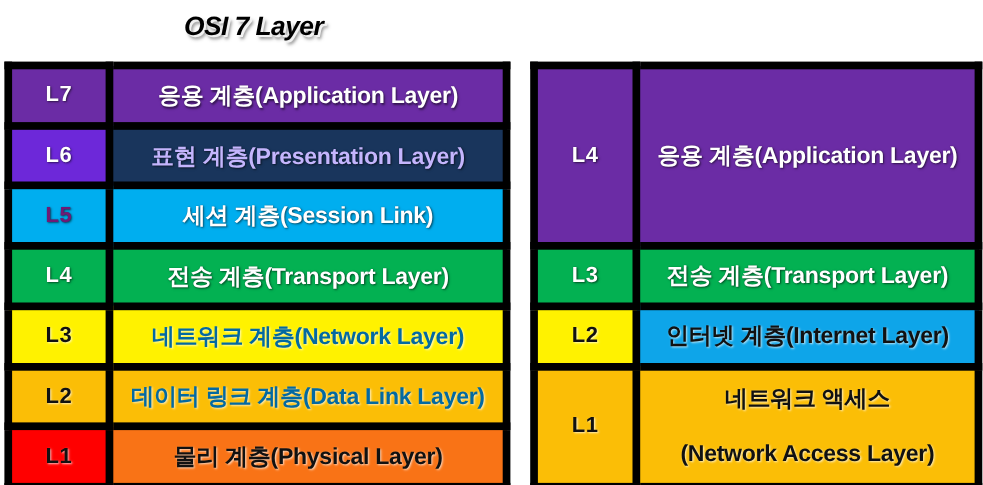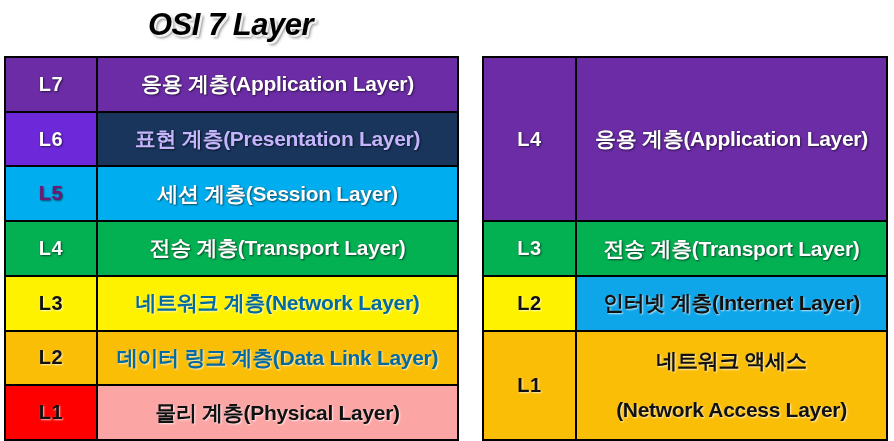--- a/index.html
+++ b/index.html
@@ -22,21 +22,21 @@
     height: 441px;
   }
 
   
   .title {
     position: absolute;
     top: 0px;
     height: 50px;
     line-height: 50px;
     text-align: center;
-    font-size: 31px;
+    font-size: 24px;
     font-weight: bold;
     font-style: italic;
     letter-spacing: -0.5px;
     color: #000000;
     text-shadow:
        2px 2px 0 #f2f2f2,
        3px 3px 3px rgba(120,120,120,0.85),
       -1px -1px 0 #ffffff;
     white-space: nowrap;
     user-select: none;
@@ -58,21 +58,21 @@
     height: 383px;
   }
   #tcp-table {
     left: 482px;
     top: 56px;
     width: 404px;
     height: 383px;
   }
 
   .layer-table td {
-    border: 2px solid #000000;
+    border: 7px solid #000000;
     text-align: center;
     vertical-align: middle;
     padding: 0;
     white-space: nowrap;
     font-weight: bold;
     user-select: none;
   }
 
   
   #osi-table .col-code  { width: 92px; }
@@ -124,37 +124,37 @@
       <tr style="height: 54.7143px;">
         <td class="code-cell txt-light" style="background-color: rgb(107, 44, 165); color: rgb(255, 255, 255);">L7</td>
         <td class="name-cell txt-light" style="background-color: rgb(107, 44, 165); color: rgb(255, 255, 255);">응용 계층(Application Layer)</td>
       </tr>
       <tr style="height: 54.7143px;">
         <td class="code-cell txt-light" style="background-color: #6d28d9; color: rgb(255, 255, 255);">L6</td>
         <td class="name-cell txt-light" style="background-color: rgb(25, 53, 92); color: #c4b5fd;">표현 계층(Presentation Layer)</td>
       </tr>
       <tr style="height: 54.7143px;">
         <td class="code-cell txt-light" style="background-color: rgb(0, 174, 239); color: #701a75;">L5</td>
-        <td class="name-cell txt-light" style="background-color: rgb(0, 174, 239); color: rgb(255, 255, 255);">세션 계층(Session Layer)</td>
+        <td class="name-cell txt-light" style="background-color: rgb(0, 174, 239); color: rgb(255, 255, 255);">세션 계층(Session Link)</td>
       </tr>
       <tr style="height: 54.7143px;">
         <td class="code-cell txt-light" style="background-color: rgb(3, 177, 82); color: rgb(255, 255, 255);">L4</td>
         <td class="name-cell txt-light" style="background-color: rgb(3, 177, 82); color: rgb(255, 255, 255);">전송 계층(Transport Layer)</td>
       </tr>
       <tr style="height: 54.7143px;">
         <td class="code-cell txt-dark" style="background-color: rgb(255, 242, 0); color: rgb(17, 17, 17);">L3</td>
         <td class="name-cell txt-dark" style="background-color: rgb(255, 242, 0); color: #0369a1;">네트워크 계층(Network Layer)</td>
       </tr>
       <tr style="height: 54.7143px;">
         <td class="code-cell txt-dark" style="background-color: rgb(251, 190, 6); color: rgb(17, 17, 17);">L2</td>
         <td class="name-cell txt-dark" style="background-color: rgb(251, 190, 6); color: #0369a1;">데이터 링크 계층(Data Link Layer)</td>
       </tr>
       <tr style="height: 54.7143px;">
         <td class="code-cell txt-dark" style="background-color: rgb(255, 0, 0); color: rgb(17, 17, 17);">L1</td>
-        <td class="name-cell txt-dark" style="background-color: #fca5a5; color: rgb(17, 17, 17);">물리 계층(Physical Layer)</td>
+        <td class="name-cell txt-dark" style="background-color: #f97316; color: rgb(17, 17, 17);">물리 계층(Physical Layer)</td>
       </tr>
     </tbody>
   </table>
 
   <table id="tcp-table" class="layer-table">
     <colgroup>
       <col class="col-code">
         <col class="col-name">
     </colgroup>
     <tbody>

